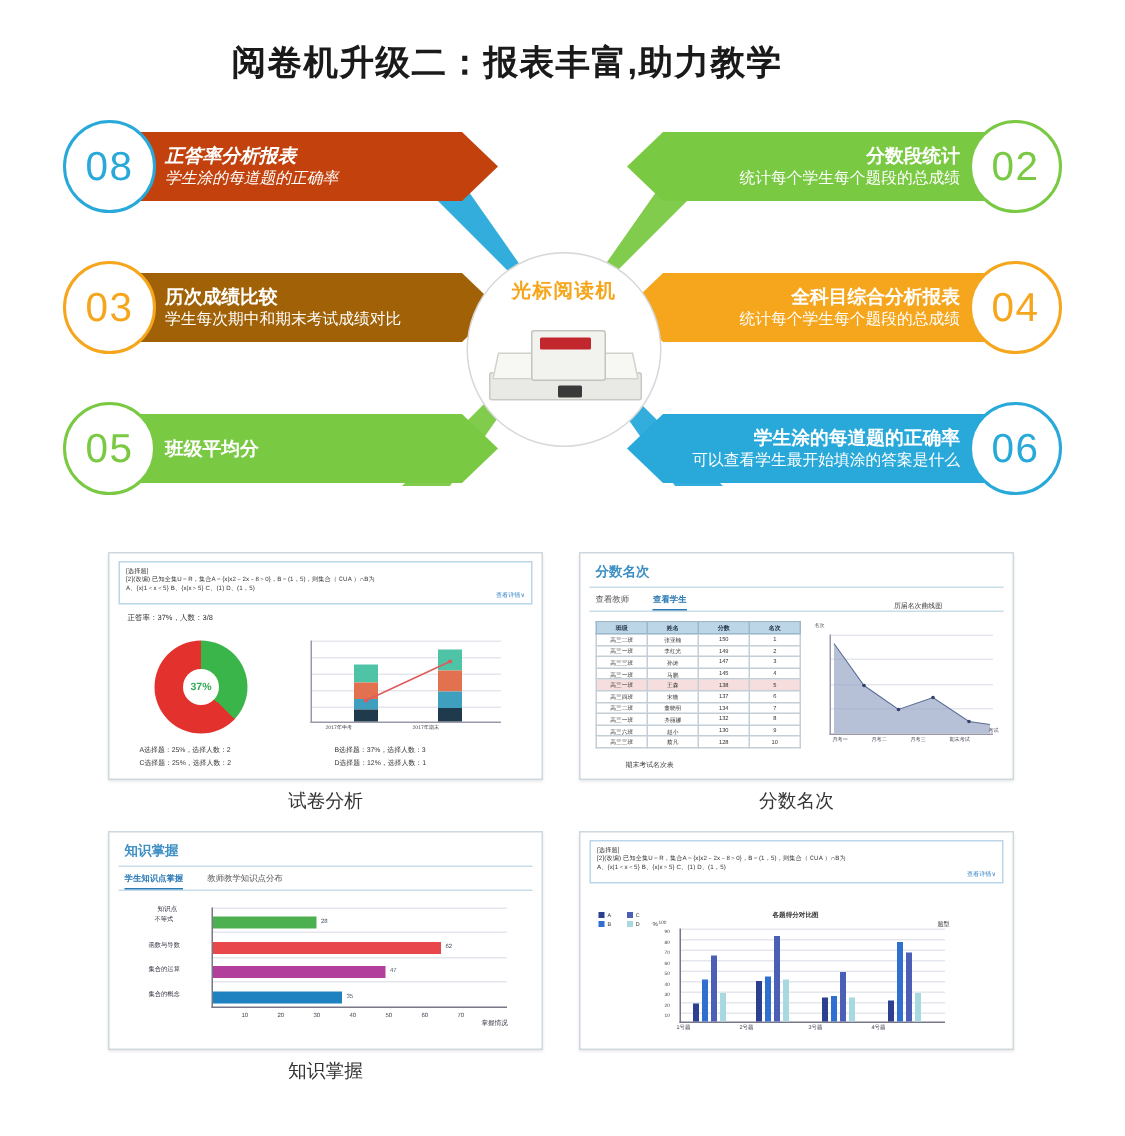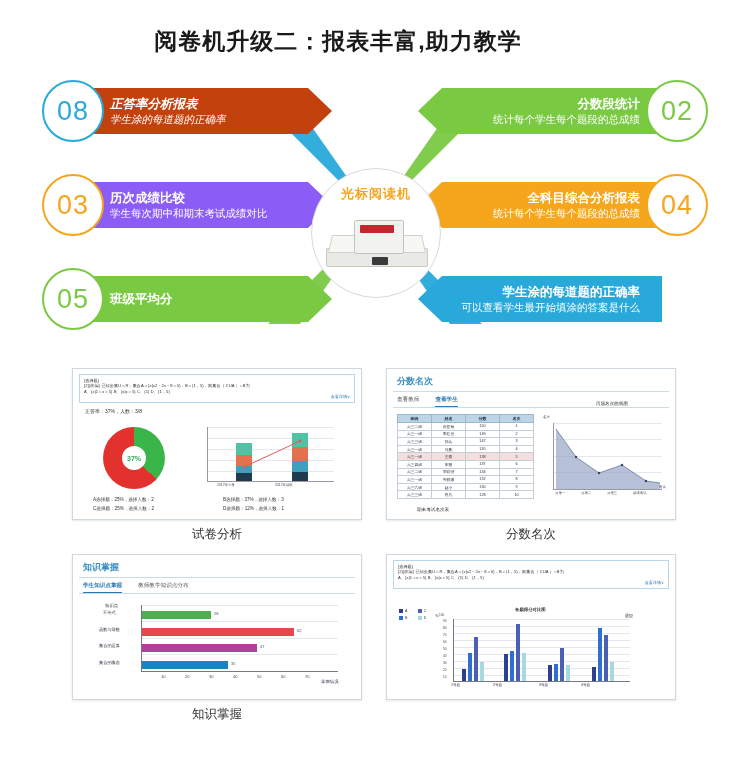--- a/index.html
+++ b/index.html
@@ -32,21 +32,21 @@
   .banner .s{font-size:10.5px;color:#fff;line-height:14px;}
 
   
   .left .banner{left:46px;padding-left:22px;padding-right:30px;}
   .right .banner{right:46px;padding-right:22px;padding-left:30px;text-align:right;align-items:flex-end;}
   .left .circ{left:0;}
   .right .circ{right:0;}
 
   .b-blue{background:#c2410c;clip-path:polygon(0 0,calc(100% - 24px) 0,100% 50%,calc(100% - 24px) 100%,0 100%);font-style:italic;}
   .b-blue-r{background:#28a9da;clip-path:polygon(24px 0,100% 0,100% 100%,24px 100%,0 50%);}
-  .b-orange{background:#8b5cf6;clip-path:polygon(0 0,calc(100% - 24px) 0,100% 50%,calc(100% - 24px) 100%,0 100%);}
+  .b-orange{background:#a16207;clip-path:polygon(0 0,calc(100% - 24px) 0,100% 50%,calc(100% - 24px) 100%,0 100%);}
   .b-orange-r{background:#f5a61d;clip-path:polygon(24px 0,100% 0,100% 100%,24px 100%,0 50%);justify-content:center;}
   .b-green{background:#7ac943;clip-path:polygon(0 0,calc(100% - 24px) 0,100% 50%,calc(100% - 24px) 100%,0 100%);}
   .b-green-r{background:#7ac943;clip-path:polygon(24px 0,100% 0,100% 100%,24px 100%,0 50%);}
 
   .c-blue{border-color:#28a9da;color:#28a9da;}
   .c-orange{border-color:#f5a61d;color:#f5a61d;}
   .c-green{border-color:#7ac943;color:#7ac943;}
 
   
   .hub{
@@ -157,20 +157,21 @@
       <div class="t">班级平均分</div>
     </div>
     <div class="circ c-green">05</div>
   </div>
 
   <div class="row right" style="right:42px;top:192px;width:290px;">
     <div class="banner b-blue-r" style="right:46px;width:244px;">
       <div class="t">学生涂的每道题的正确率</div>
       <div class="s">可以查看学生最开始填涂的答案是什么</div>
     </div>
+    <div class="circ c-blue">06</div>
   </div>
 
   <div class="hub">
     <div class="hub-label">光标阅读机</div>
     <div class="scanner">
       <div class="sc-base"></div>
       <div class="sc-tray-l"></div>
       <div class="sc-tray-r"></div>
       <div class="sc-mid"></div>
       <div class="sc-body"></div>

